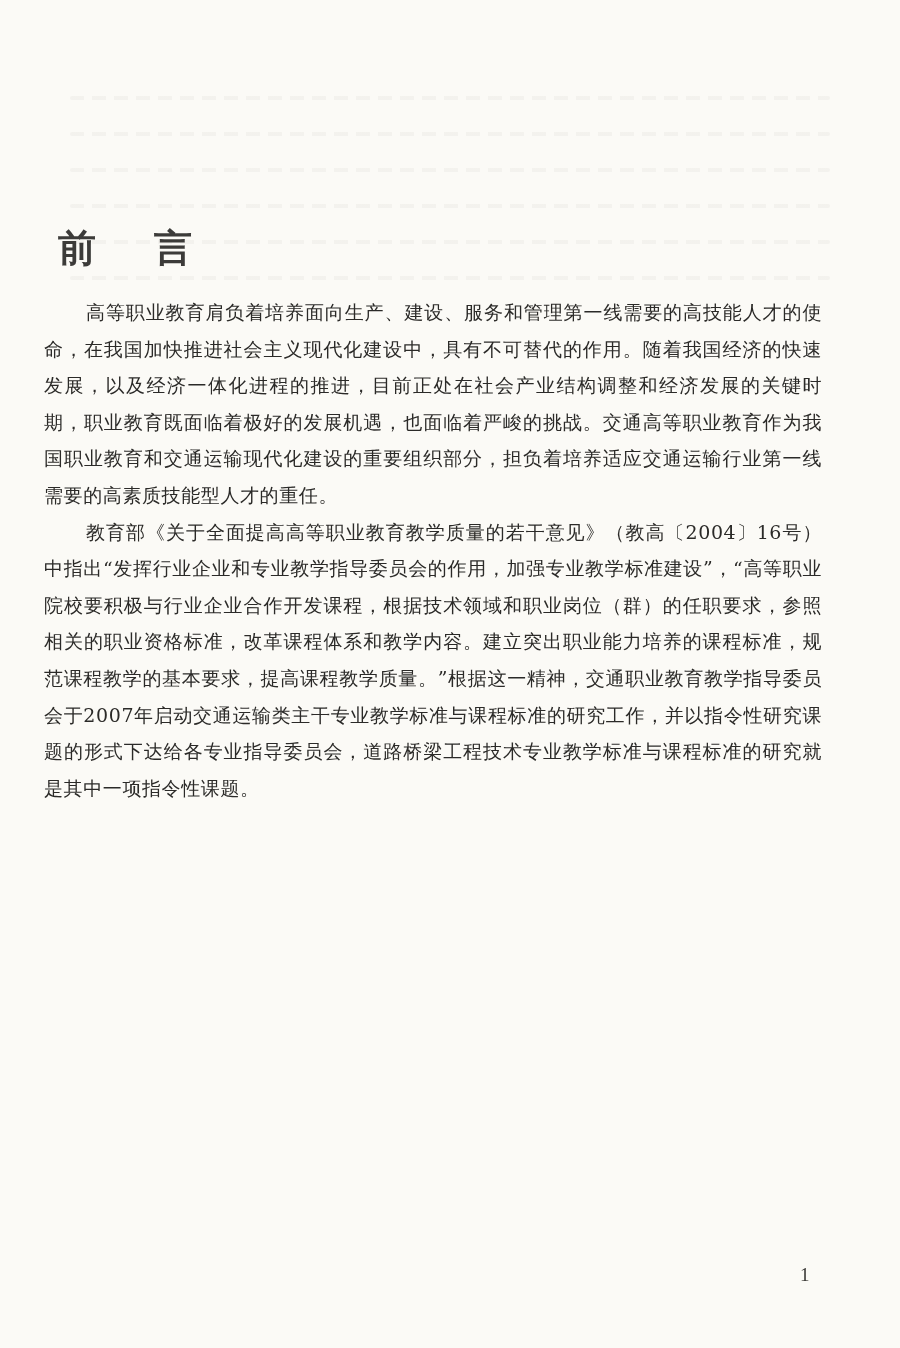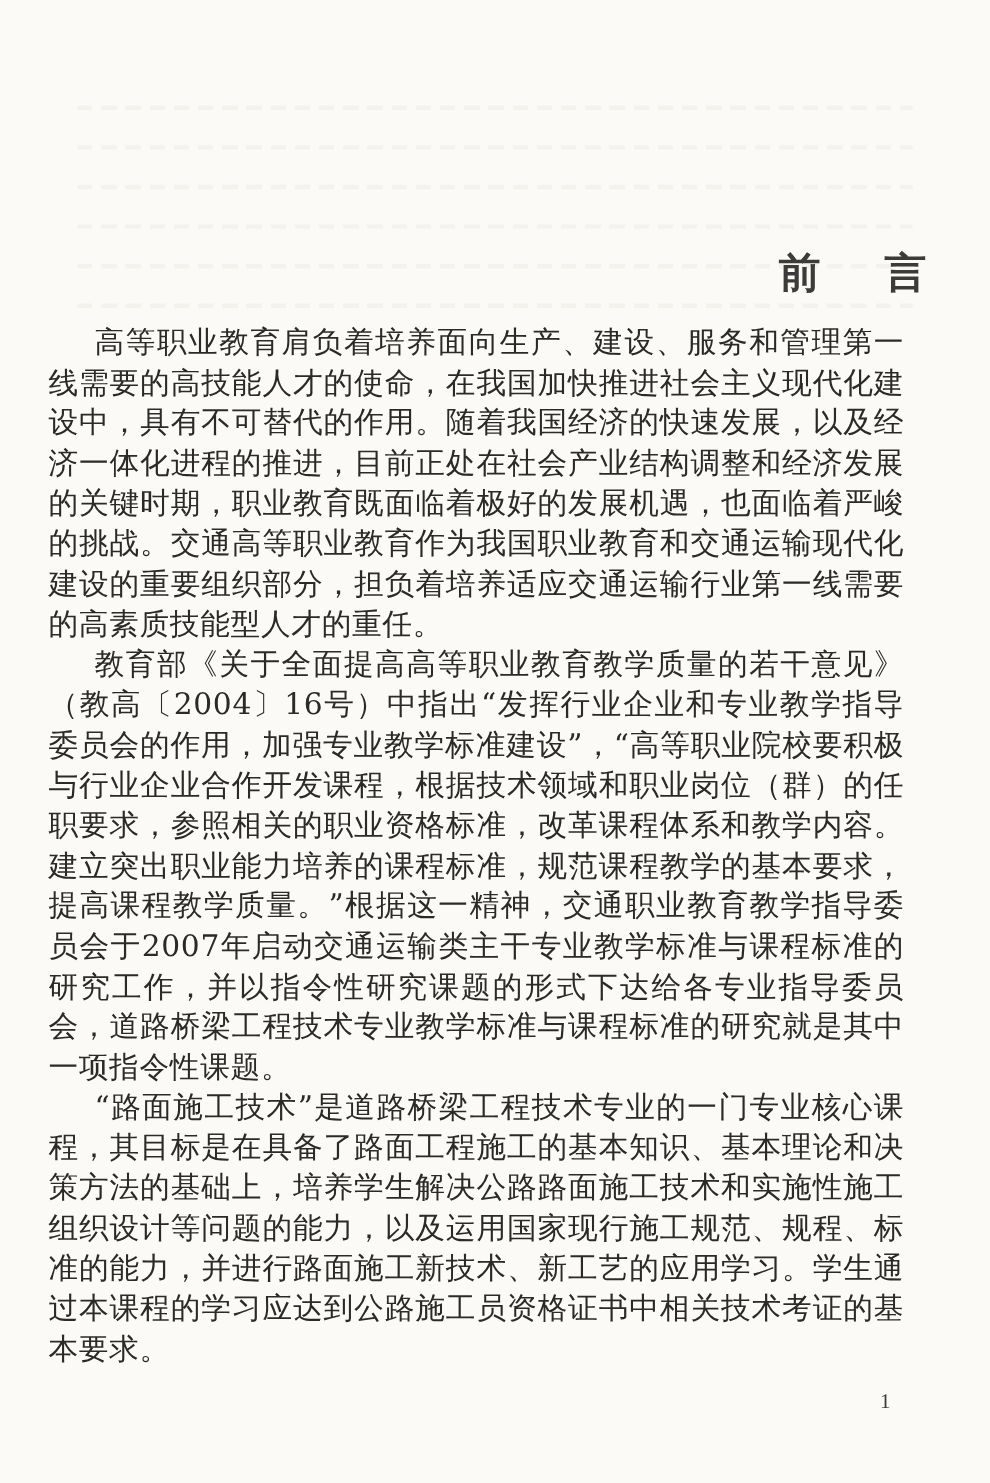--- a/index.html
+++ b/index.html
@@ -27,37 +27,37 @@
       height: 4px;
       margin: 0 0 32px 0;
       background: repeating-linear-gradient(90deg, rgba(120,115,105,0.06) 0 14px, rgba(0,0,0,0) 14px 22px);
       border-radius: 2px;
     }
     .title {
       position: absolute;
       left: 0;
       right: 0;
       top: 198px;
-      text-align: right;
+      text-align: left;
       font-family: "DejaVu Sans", "Liberation Sans", sans-serif;
       font-weight: bold;
       font-size: 38px;
       letter-spacing: 58px;
       color: #3c3b39;
       padding-left: 58px;
     }
     .content {
       position: absolute;
       left: 44px;
       top: 294px;
       width: 778px;
     }
     .para {
       margin: 0;
-      font-size: 27px;
+      font-size: 19px;
       line-height: 36.6px;
       text-indent: 42px;
       text-align: justify;
       letter-spacing: 0.6px;
     }
     .page-number {
       position: absolute;
       left: 800px;
       top: 1264px;
       font-family: "Liberation Serif", "DejaVu Serif", serif;
@@ -75,16 +75,15 @@
   <div class="bline"></div>
   <div class="bline"></div>
   <div class="bline"></div>
 </div>
 
 <h1 class="title">前言</h1>
 
 <div class="content">
   <p class="para">高等职业教育肩负着培养面向生产、建设、服务和管理第一线需要的高技能人才的使命，在我国加快推进社会主义现代化建设中，具有不可替代的作用。随着我国经济的快速发展，以及经济一体化进程的推进，目前正处在社会产业结构调整和经济发展的关键时期，职业教育既面临着极好的发展机遇，也面临着严峻的挑战。交通高等职业教育作为我国职业教育和交通运输现代化建设的重要组织部分，担负着培养适应交通运输行业第一线需要的高素质技能型人才的重任。</p>
   <p class="para">教育部《关于全面提高高等职业教育教学质量的若干意见》（教高〔2004〕16号）中指出“发挥行业企业和专业教学指导委员会的作用，加强专业教学标准建设”，“高等职业院校要积极与行业企业合作开发课程，根据技术领域和职业岗位（群）的任职要求，参照相关的职业资格标准，改革课程体系和教学内容。建立突出职业能力培养的课程标准，规范课程教学的基本要求，提高课程教学质量。”根据这一精神，交通职业教育教学指导委员会于2007年启动交通运输类主干专业教学标准与课程标准的研究工作，并以指令性研究课题的形式下达给各专业指导委员会，道路桥梁工程技术专业教学标准与课程标准的研究就是其中一项指令性课题。</p>
-  <p class="para">“路面施工技术”是道路桥梁工程技术专业的一门专业核心课程，其目标是在具备了路面工程施工的基本知识、基本理论和决策方法的基础上，培养学生解决公路路面施工技术和实施性施工组织设计等问题的能力，以及运用国家现行施工规范、规程、标准的能力，并进行路面施工新技术、新工艺的应用学习。学生通过本课程的学习应达到公路施工员资格证书中相关技术考证的基本要求。</p>
 </div>
 
 <div class="page-number">1</div>
 
 </body></html>

